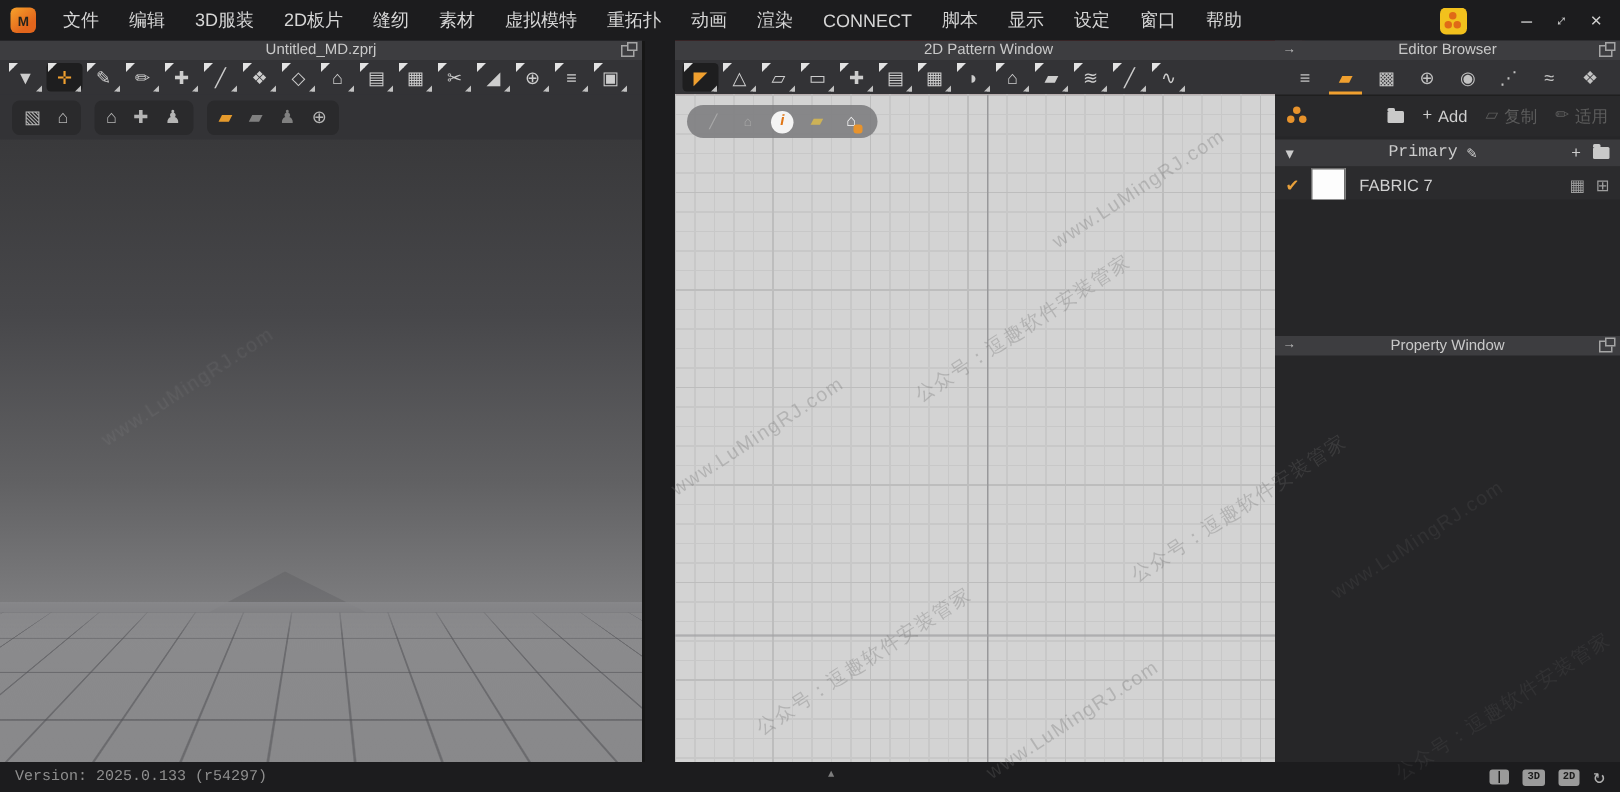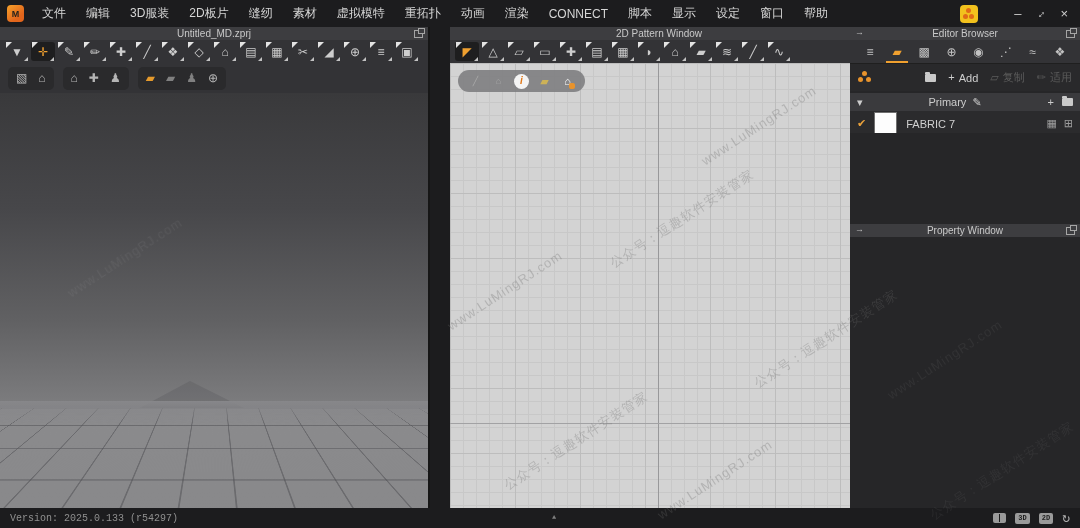--- a/index.html
+++ b/index.html
@@ -83,21 +83,21 @@
   .ob-knot i{background:#e8932c;width:5px;height:5px;}
   .ob-knot i:nth-child(1){left:4px;top:0;}
   .ob-knot i:nth-child(2){left:0;top:6px;}
   .ob-knot i:nth-child(3){left:8px;top:6px;}
   .folder{width:11px;height:8px;background:#c9c9c9;border-radius:1px;position:relative;display:inline-block;}
   .folder::before{content:"";position:absolute;top:-2px;left:0;width:5px;height:2px;background:#c9c9c9;border-radius:1px 1px 0 0;}
   .act{display:flex;align-items:center;gap:4px;margin-left:12px;cursor:default;}
   .act .g{font-size:11px;line-height:1;}
   .act.dimmed{color:#5c5c5c;}
   .ob-group{height:18px;background:#3a3a3d;margin-top:2px;display:flex;align-items:center;padding:0 7px;color:#cccccc;font-size:11px;}
-  .ob-group .mid{margin:0 auto;display:flex;align-items:center;gap:6px;}
+  .ob-group .mid{margin:0 auto;display:flex;align-items:center;gap:6px;font-family:Liberation Mono, monospace;}
   .ob-group .right{display:flex;align-items:center;gap:8px;}
   .fabric-row{height:25px;background:#2b2b2d;display:flex;align-items:center;padding:0 7px;color:#d0d0d0;font-size:11px;}
   .swatch{width:21px;height:21px;background:#fdfdfd;border:1px solid #6f6f6f;margin:0 9px 0 8px;}
   .fabric-icons{margin-left:auto;display:flex;gap:7px;color:#9d9d9d;font-size:11px;}
   .ob-rest{position:absolute;left:0;right:0;top:106px;height:91px;background:#262628;}
   .pe-title{position:absolute;left:0;right:0;top:197px;}
   .pe-body{position:absolute;left:0;right:0;top:211px;bottom:0;background:#262628;}
   .accent{color:#e9a13b;}
   
   .statusbar{position:absolute;left:0;right:0;bottom:0;height:20px;background:#1c1c1e;display:flex;align-items:center;

